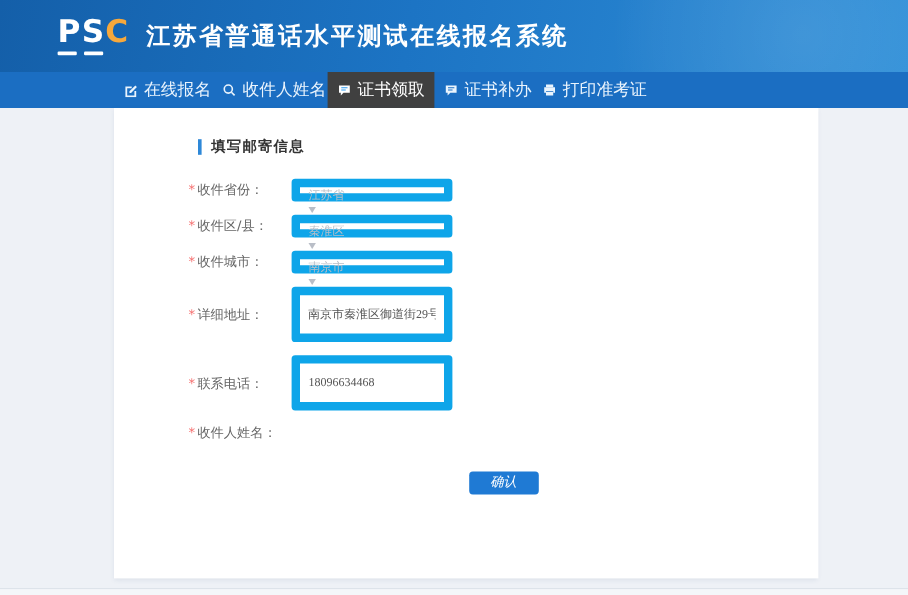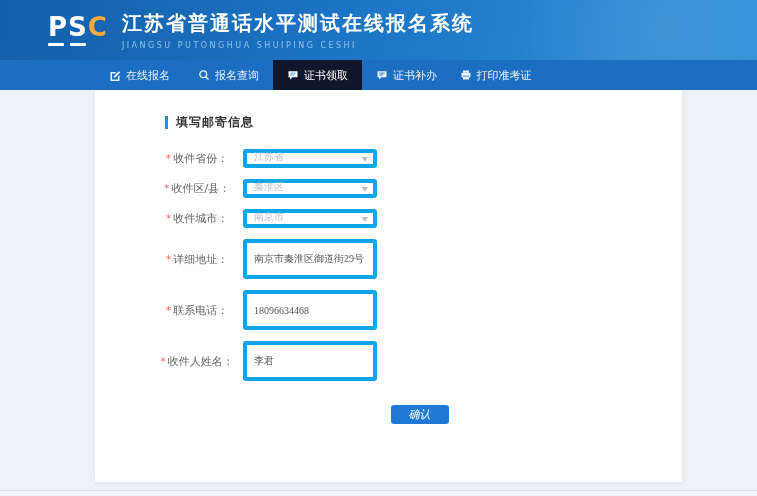--- a/index.html
+++ b/index.html
@@ -42,55 +42,55 @@
   .nav {
     height:30px;
     background:#1b6ec2;
     display:flex;
     padding-left:95px;
   }
   .nav-tab {
     width:89px; height:30px;
     display:flex; align-items:center; justify-content:center;
     gap:5px;
-    color:#eaf4fd; font-size:11px;
+    color:#eaf4fd; font-size:14px;
     cursor:pointer;
     white-space:nowrap;
     text-align:center;
   }
-  .nav-tab.active { background:#0f172a; color:#ffffff; }
+  .nav-tab.active { background:#404040; color:#ffffff; }
   .nav-tab .ic { width:12px; height:12px; display:inline-flex; flex:0 0 auto; }
   .nav-tab .ic svg { width:12px; height:12px; }
 
   
   .card {
     position:absolute;
     left:95px; top:90px;
     width:587px; height:392px;
     background:#ffffff;
     box-shadow:0 1px 4px rgba(60,90,130,.10);
   }
   .section-head { display:flex; align-items:center; margin:24px 0 18px 70px; }
   .section-bar { width:3px; height:13px; background:#2e88d8; margin-right:8px; }
   .section-title { font-size:12px; color:#333; font-weight:bold; letter-spacing:1px; }
 
   .form { margin-left:62px; }
   .form-row { display:flex; align-items:center; margin-bottom:11px; }
   .form-label {
-    width:80px; text-align:center;
+    width:80px; text-align:left;
     font-size:11px; color:#666;
     margin-right:6px; white-space:nowrap;
   }
   .req { color:#f56c6c; margin-right:2px; font-size:11px; }
   .sel,.inp {
     width:134px; height:19px;
-    border:4px solid #0ea5e9; border-radius:3px;
+    border:7px solid #0ea5e9; border-radius:3px;
     background:#fff;
     font-size:10px;
-    display:flex; align-items:flex-end;
+    display:flex; align-items:flex-start;flex-direction:column;
   }
   .sel { justify-content:space-between; padding:0 5px 0 7px; color:#b9bec7; cursor:pointer; }
   .sel .chev { font-size:8px; color:#b9bec7; transform:scaleY(.8); }
   .inp {
     padding:16px 7px; color:#555;
     font-family:Liberation Serif, serif;
     outline:none;
   }
 
   .btn-row { margin:22px 0 0 0; text-align:center; }
@@ -120,42 +120,41 @@
   <div class="header">
     <div class="logo">
       <div class="psc"><span>PS</span><span class="c">C</span></div>
       <div class="bars">
           <i></i>
           <i></i>
         </div>
     </div>
     <div class="titles">
       <div class="title-cn">江苏省普通话水平测试在线报名系统</div>
-      <div class="title-en">JIANGSU PUTONGHUA SHUIPING CESHI</div>
     </div>
   </div>
 
   <div class="nav">
     <div class="nav-tab">
       <span class="ic">
         <svg viewBox="0 0 16 16">
             <path d="M2 4h7v2H4v8h8v-5h2v7H2z" fill="#eaf4fd"></path>
             <path d="M6.5 9.5 13 3l1.8 1.8-6.5 6.5H6.5z" fill="#eaf4fd"></path>
           </svg>
       </span>
       <span>在线报名</span>
     </div>
     <div class="nav-tab">
       <span class="ic">
         <svg viewBox="0 0 16 16">
             <circle cx="7" cy="7" r="4.5" fill="none" stroke="#eaf4fd" stroke-width="1.8"></circle>
             <path d="M10.5 10.5 14 14" stroke="#eaf4fd" stroke-width="1.8"></path>
           </svg>
       </span>
-      <span>报名查询</span>
+      <span>收件人姓名</span>
     </div>
     <div class="nav-tab active">
       <span class="ic">
         <svg viewBox="0 0 16 16">
             <path d="M2 3h12v8H7l-3 3v-3H2z" fill="#ffffff"></path>
             <path d="M4.5 5.5h7M4.5 8h5" stroke="#2e9bf0" stroke-width="1.2"></path>
           </svg>
       </span>
       <span>证书领取</span>
     </div>
@@ -218,21 +217,20 @@
         <input class="inp" type="text" value="南京市秦淮区御道街29号" style="">
       </div>
 
       <div class="form-row">
         <div class="form-label"><span class="req">*</span><span>联系电话：</span></div>
         <input class="inp" type="text" value="18096634468" style="">
       </div>
 
       <div class="form-row">
         <div class="form-label"><span class="req">*</span><span>收件人姓名：</span></div>
-        <input class="inp" type="text" value="李君" style="">
       </div>
 
       <div class="btn-row">
         <button class="confirm-btn">确认</button>
       </div>
 
     </div>
   </div>
 
   <div class="footer-line"></div>

